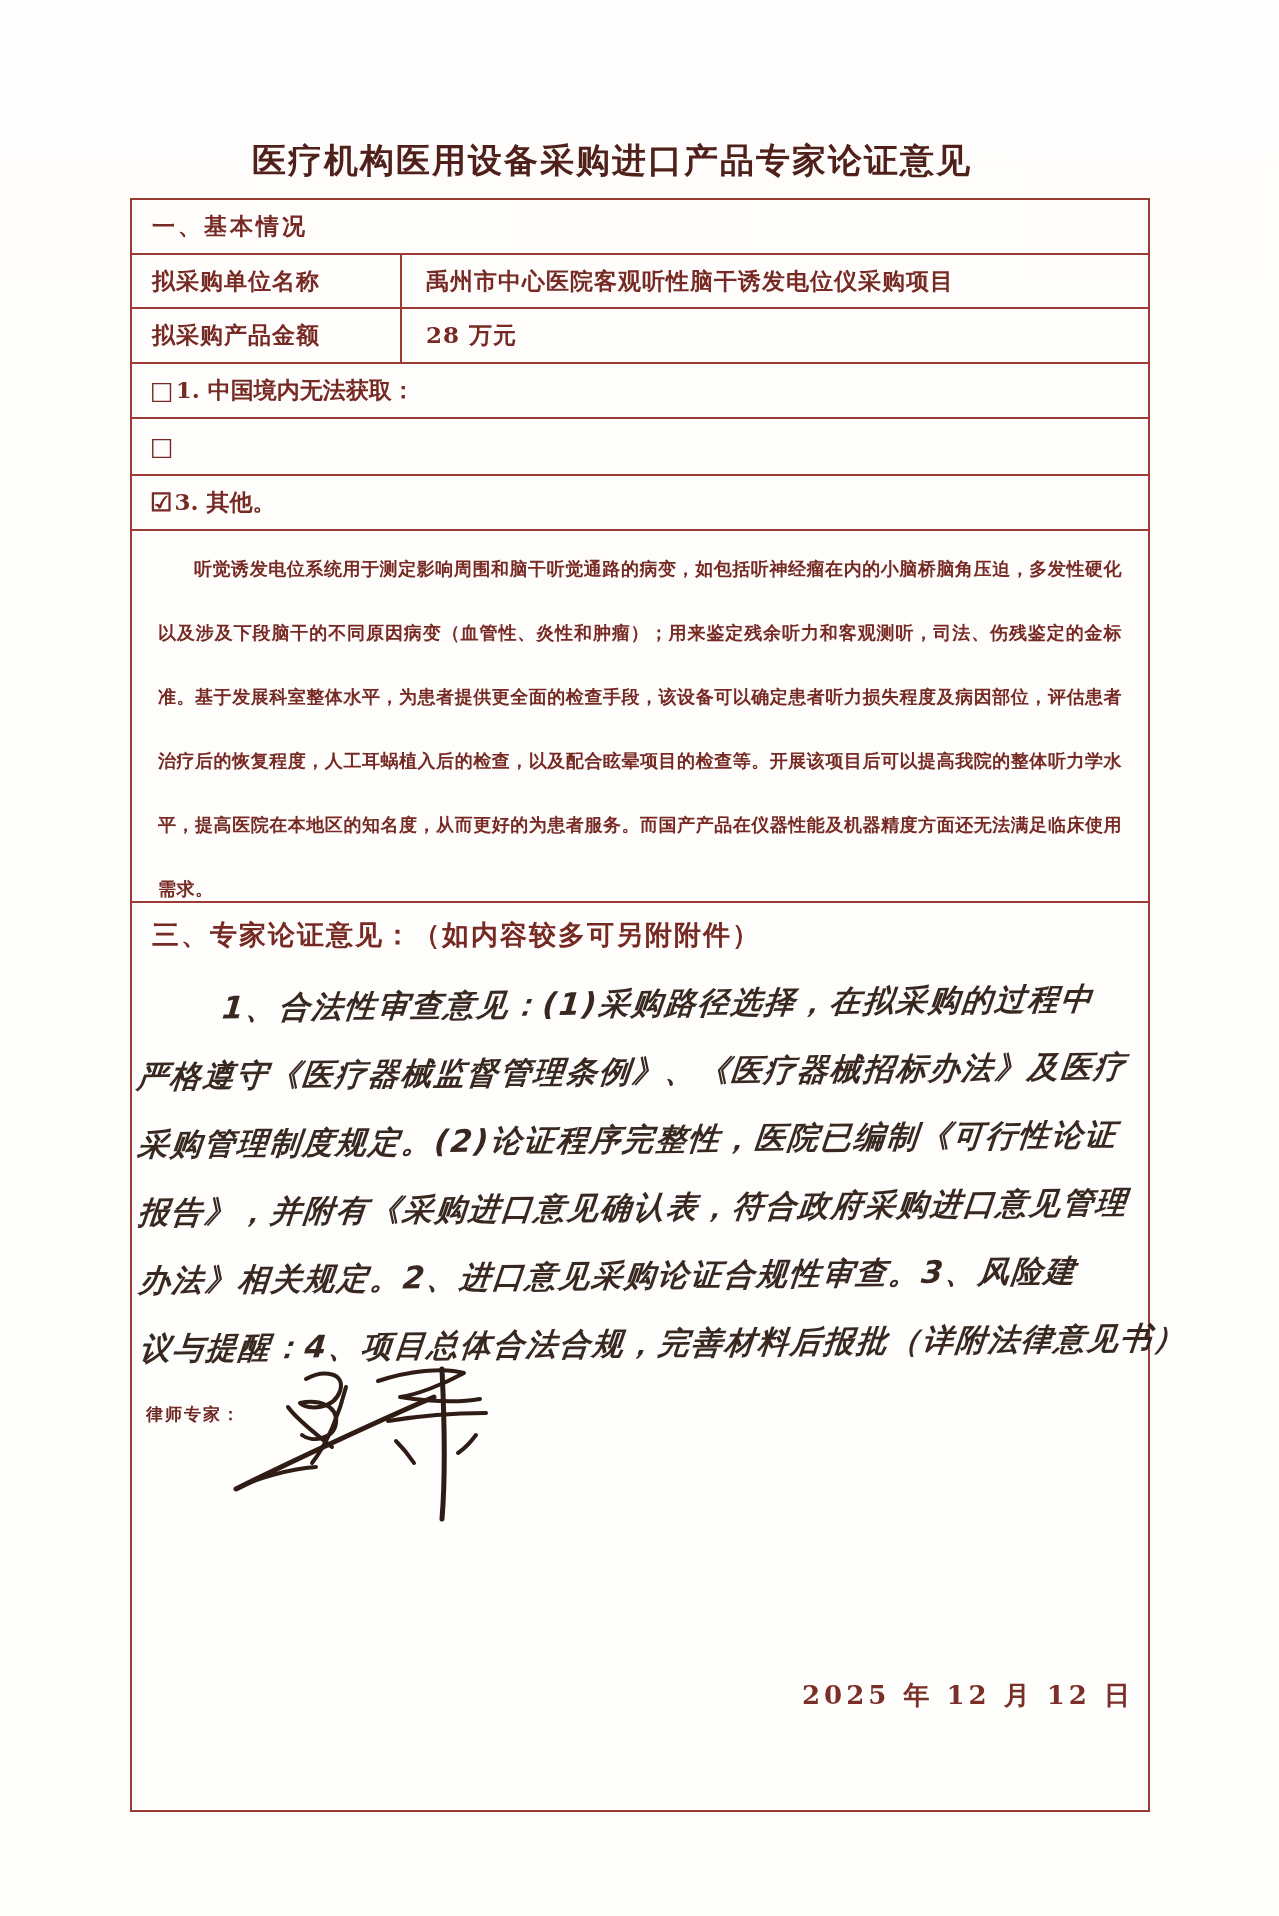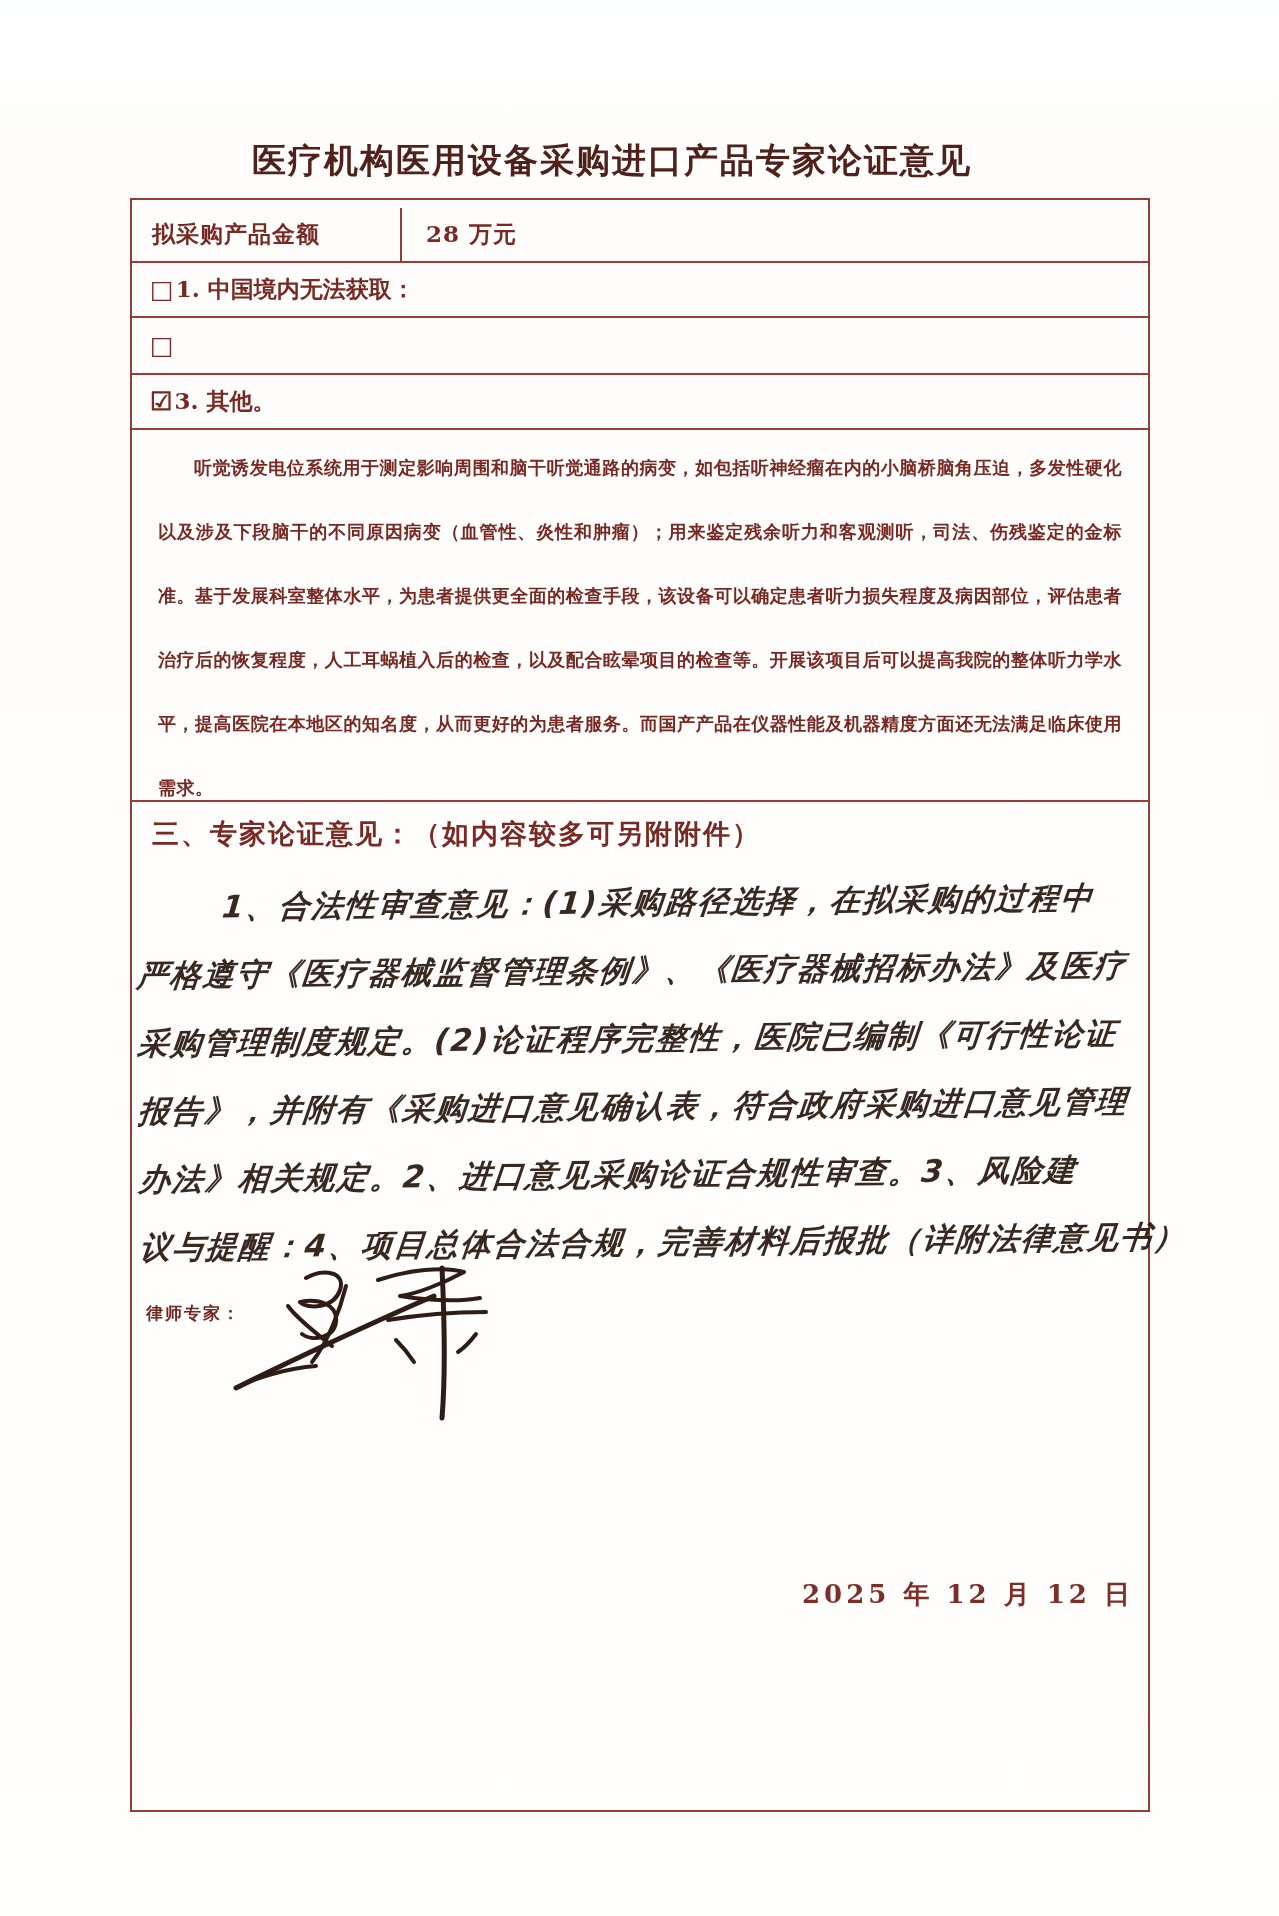--- a/index.html
+++ b/index.html
@@ -145,24 +145,29 @@
 </style>
 </head>
 <body>
 
 <div class="sheet">
 
   <div class="doc-title">医疗机构医用设备采购进口产品专家论证意见</div>
 
   <div class="form-table">
 
-
-
-
-    <div class="row pair-row" style="height:55px;margin-top:8px;">
+    <div class="row sec-heading" style="height:55px;">一、基本情况</div>
+
+
+    <div class="row pair-row" style="height:54px;">
+      <div class="cell-label">拟采购单位名称</div>
+      <div class="cell-value">禹州市中心医院客观听性脑干诱发电位仪采购项目</div>
+    </div>
+
+    <div class="row pair-row" style="height:55px;">
       <div class="cell-label">拟采购产品金额</div>
       <div class="cell-value">28 万元</div>
     </div>
 
 
     <div class="row opt-row" style="height:55px;">
       <span class="opt-box">□</span>
       <span>1. 中国境内无法获取：</span>
     </div>
 

